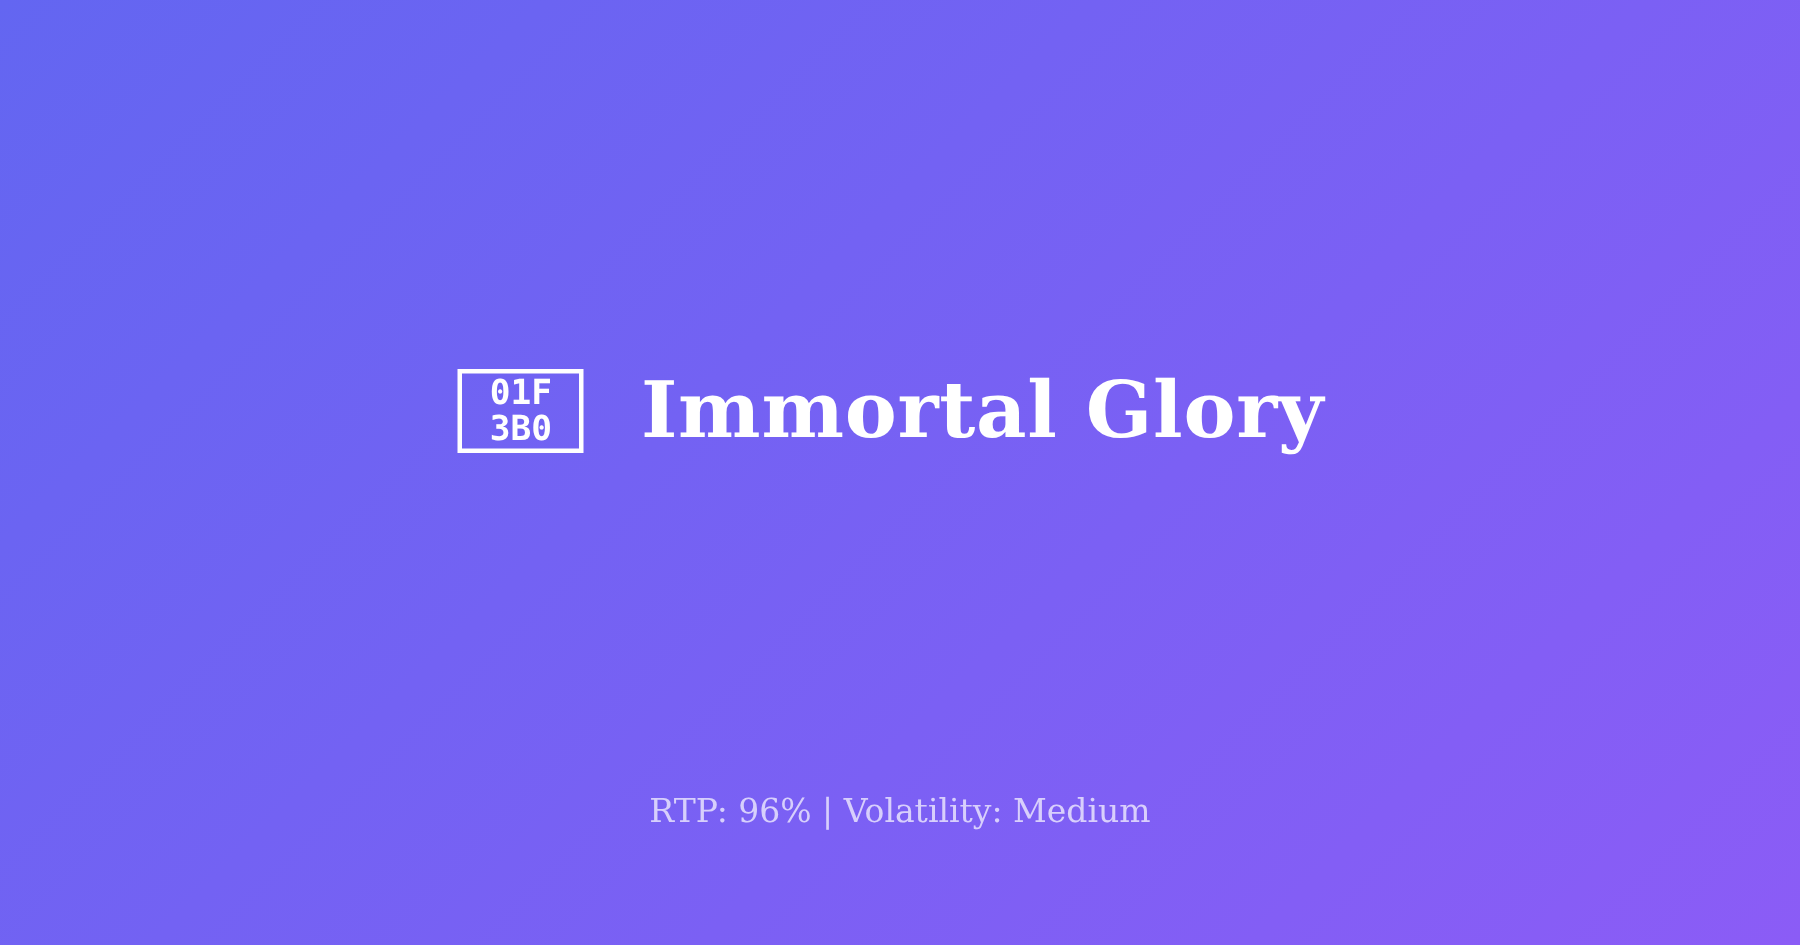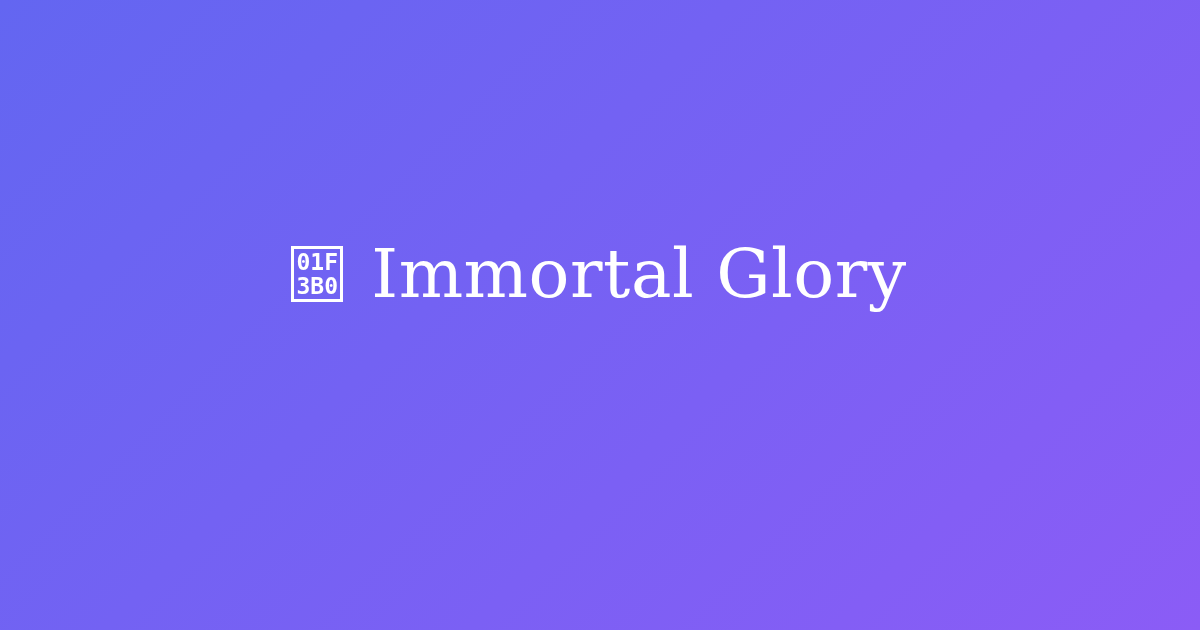--- a/index.html
+++ b/index.html
@@ -42,21 +42,21 @@
     flex-direction: row;
     align-items: center;
     justify-content: center;
     gap: 26px;
     height: 104px;
   }
 
   
   .tofu {
     box-sizing: border-box;
-    width: 52px;
+    width: 84px;
     height: 56px;
     border: 3px solid #ffffff;
     display: flex;
     flex-direction: column;
     align-items: center;
     justify-content: center;
     flex: 0 0 auto;
     line-height: 1;
   }
   .tofu-row {
@@ -64,27 +64,27 @@
     font-size: 23px;
     font-weight: 700;
     line-height: 24px;
     letter-spacing: 0px;
     color: #ffffff;
     white-space: pre;
   }
 
   .title {
     font-family: "DejaVu Serif", "Liberation Serif", serif;
-    font-size: 68px;
-    font-weight: 400;
+    font-size: 52px;
+    font-weight: 700;
     line-height: 1.04;
     color: #ffffff;
     white-space: nowrap;
     letter-spacing: 0.5px;
-    margin: 2px;
+    margin: 12px;
   }
 
   .subtitle {
     font-family: "DejaVu Serif", "Liberation Serif", serif;
     font-size: 39px;
     font-weight: 400;
     line-height: 1.2;
     color: rgba(255, 255, 255, 0.86);
     margin: 0;
     margin-top: 55px;
@@ -119,14 +119,15 @@
         <span class="tofu-row">3B0</span>
       </span>
 
       <h1 class="title">Immortal Glory</h1>
 
     </div>
 
 
   </div>
 
+  <div class="meta">RTP: 96% | Volatility: Medium</div>
 
 </div>
 
 </body></html>

